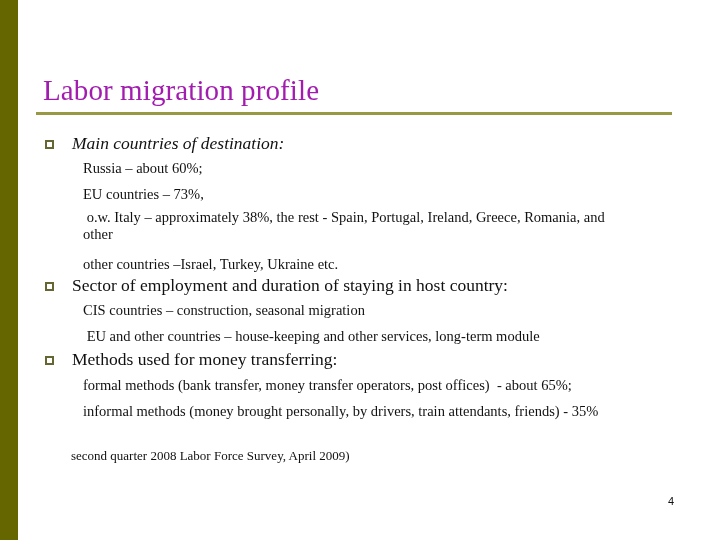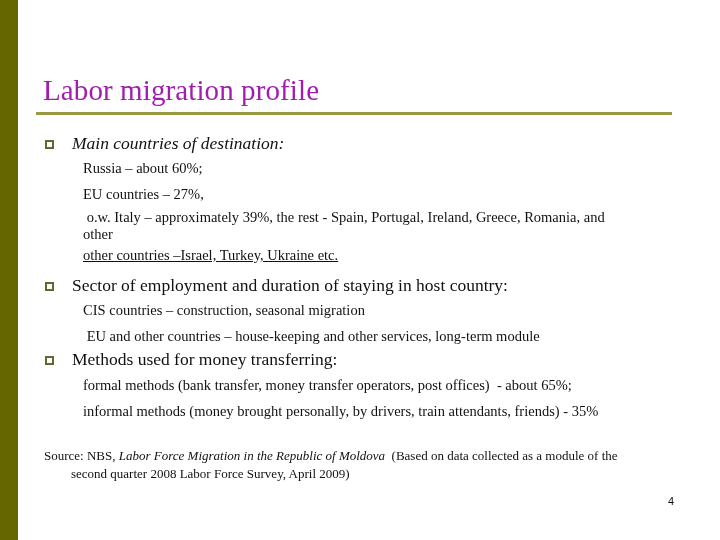--- a/index.html
+++ b/index.html
@@ -19,33 +19,32 @@
 <body>
 
 <div class="side-bar"></div>
 
 <div class="title">Labor migration profile</div>
 <div class="title-rule"></div>
 
 <div class="bullet" style="top:140px;"></div>
 <div class="lvl1" style="top:133px;font-style:italic;">Main countries of destination:</div>
 <div class="lvl2" style="top:160px;">Russia – about 60%;</div>
-<div class="lvl2" style="top:186px;">EU countries – 27%,</div>
-<div class="lvl2" style="top:209px; white-space:pre;"> o.w. Italy – approximately 39%, the rest - Spain, Portugal, Ireland, Greece, Romania, and</div>
+<div class="lvl2" style="top:186px;">EU countries – 73%,</div>
+<div class="lvl2" style="top:209px; white-space:pre;"> o.w. Italy – approximately 38%, the rest - Spain, Portugal, Ireland, Greece, Romania, and</div>
 <div class="lvl2" style="top:226px;">other</div>
-<div class="lvl2" style="top:247px;text-decoration:underline;">other countries –Israel, Turkey, Ukraine etc.</div>
+<div class="lvl2" style="top:256px;">other countries –Israel, Turkey, Ukraine etc.</div>
 
 <div class="bullet" style="top:282px;"></div>
 <div class="lvl1" style="top:275px;font-family:Liberation Serif, serif;">Sector of employment and duration of staying in host country:</div>
 <div class="lvl2" style="top:302px;">CIS countries – construction, seasonal migration</div>
 <div class="lvl2" style="top:328px; white-space:pre;"> EU and other countries – house-keeping and other services, long-term module</div>
 
 <div class="bullet" style="top:356px;"></div>
 <div class="lvl1" style="top:349px;text-align:center;">Methods used for money transferring:</div>
 <div class="lvl2" style="top:377px; white-space:pre;">formal methods (bank transfer, money transfer operators, post offices)  - about 65%;</div>
 <div class="lvl2" style="top:403px;">informal methods (money brought personally, by drivers, train attendants, friends) - 35%</div>
 
 <div class="source">
-  <div style="white-space:pre;"><span>Source: NBS, </span><i>Labor Force Migration in the Republic of Moldova</i><span>  (Based on data collected as a module of the</span></div>
   <div class="indent">second quarter 2008 Labor Force Survey, April 2009)</div>
 </div>
 
 <div class="page-num">4</div>
 
 </body></html>

